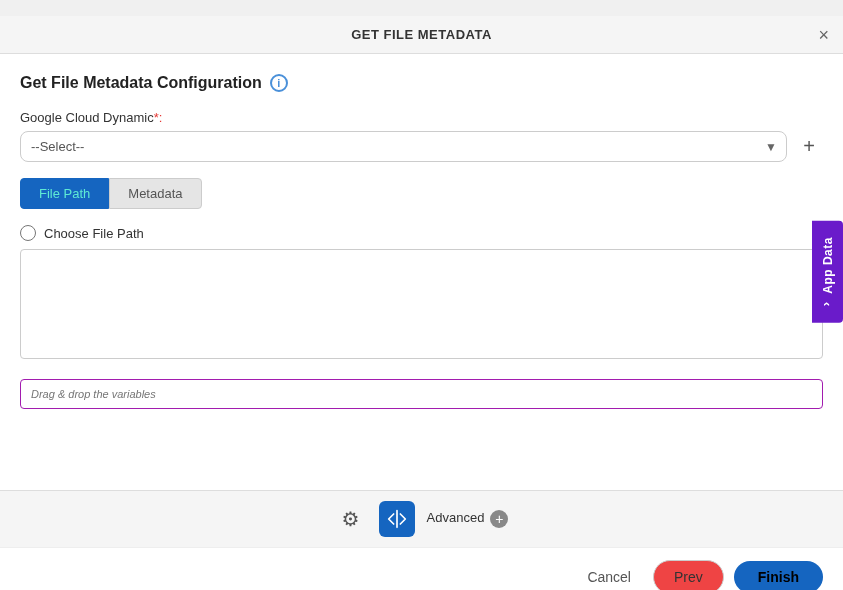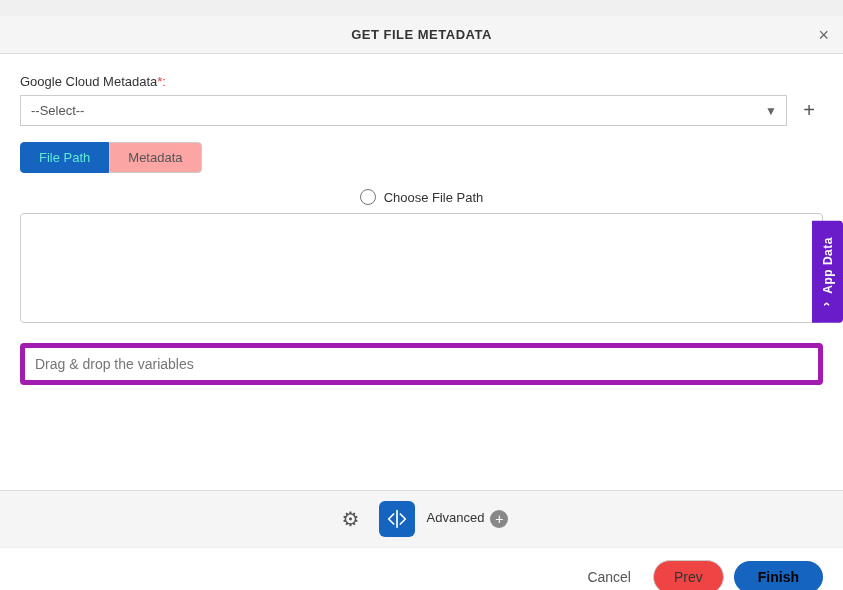--- a/index.html
+++ b/index.html
@@ -97,21 +97,21 @@
       margin-bottom: 16px;
     }
     .select-wrapper {
       flex: 1;
       position: relative;
     }
     .select-wrapper select {
       width: 100%;
       padding: 7px 30px 7px 10px;
       border: 1px solid #ccc;
-      border-radius: 0;
+      border-radius: 8px;
       font-size: 13px;
       color: #555;
       background: #fff;
       appearance: none;
       cursor: pointer;
     }
     .select-arrow {
       position: absolute;
       right: 10px;
       top: 50%;
@@ -135,21 +135,21 @@
     }
     
     .tabs-row {
       display: flex;
       margin-bottom: 16px;
     }
     .tab-btn {
       padding: 7px 18px;
       font-size: 13px;
       border: 1px solid #ccc;
-      background: #fca5a5;
+      background: #e5e5e5;
       cursor: pointer;
       color: #555;
     }
     .tab-btn:first-child {
       border-radius: 4px 0 0 4px;
     }
     .tab-btn:last-child {
       border-radius: 0 4px 4px 0;
     }
     .tab-btn.active {
@@ -158,21 +158,20 @@
       border-color: #1565c0;
     }
     
     .radio-row {
       display: flex;
       align-items: center;
       gap: 8px;
       margin-bottom: 8px;
       font-size: 13px;
       color: #333;
-      justify-content: center;
     }
     .radio-row input[type="radio"] {
       cursor: pointer;
       width: 16px;
       height: 16px;
     }
     
     .file-path-area {
       width: 100%;
       height: 110px;
@@ -181,25 +180,26 @@
       margin-bottom: 16px;
       background: #fff;
       resize: none;
       padding: 8px;
       font-size: 13px;
       color: #333;
     }
     .dynamic-input {
       width: 100%;
       padding: 8px 10px;
-      border: 5px solid #a21caf;
+      border: 1px solid #a21caf;
       border-radius: 4px;
-      font-size: 14px;
+      font-size: 11px;
       color: #999;
       background: #fff;
+      font-style: italic;
     }
     
     .modal-footer-bar {
       background: #f5f5f5;
       border-top: 1px solid #ddd;
       padding: 10px 20px;
       display: flex;
       align-items: center;
       justify-content: center;
       gap: 12px;
@@ -317,24 +317,28 @@
 
 <div class="modal-wrapper">
 
   <div class="modal-header">
     <span class="modal-header-title">GET FILE METADATA</span>
     <button class="modal-close-btn">×</button>
   </div>
 
   <div class="modal-body">
     
+    <div class="config-title">
+      <span>Get File Metadata Configuration</span>
+      <span class="info-icon">i</span>
+    </div>
 
     
     <div class="field-label">
-      <span>Google Cloud Metadata</span><span class="required">*:</span>
+      <span>Google Cloud Dynamic</span><span class="required">*:</span>
     </div>
 
     
     <div class="select-row">
       <div class="select-wrapper">
         <select>
           <option>--Select--</option>
         </select>
         <span class="select-arrow">▼</span>
       </div>

